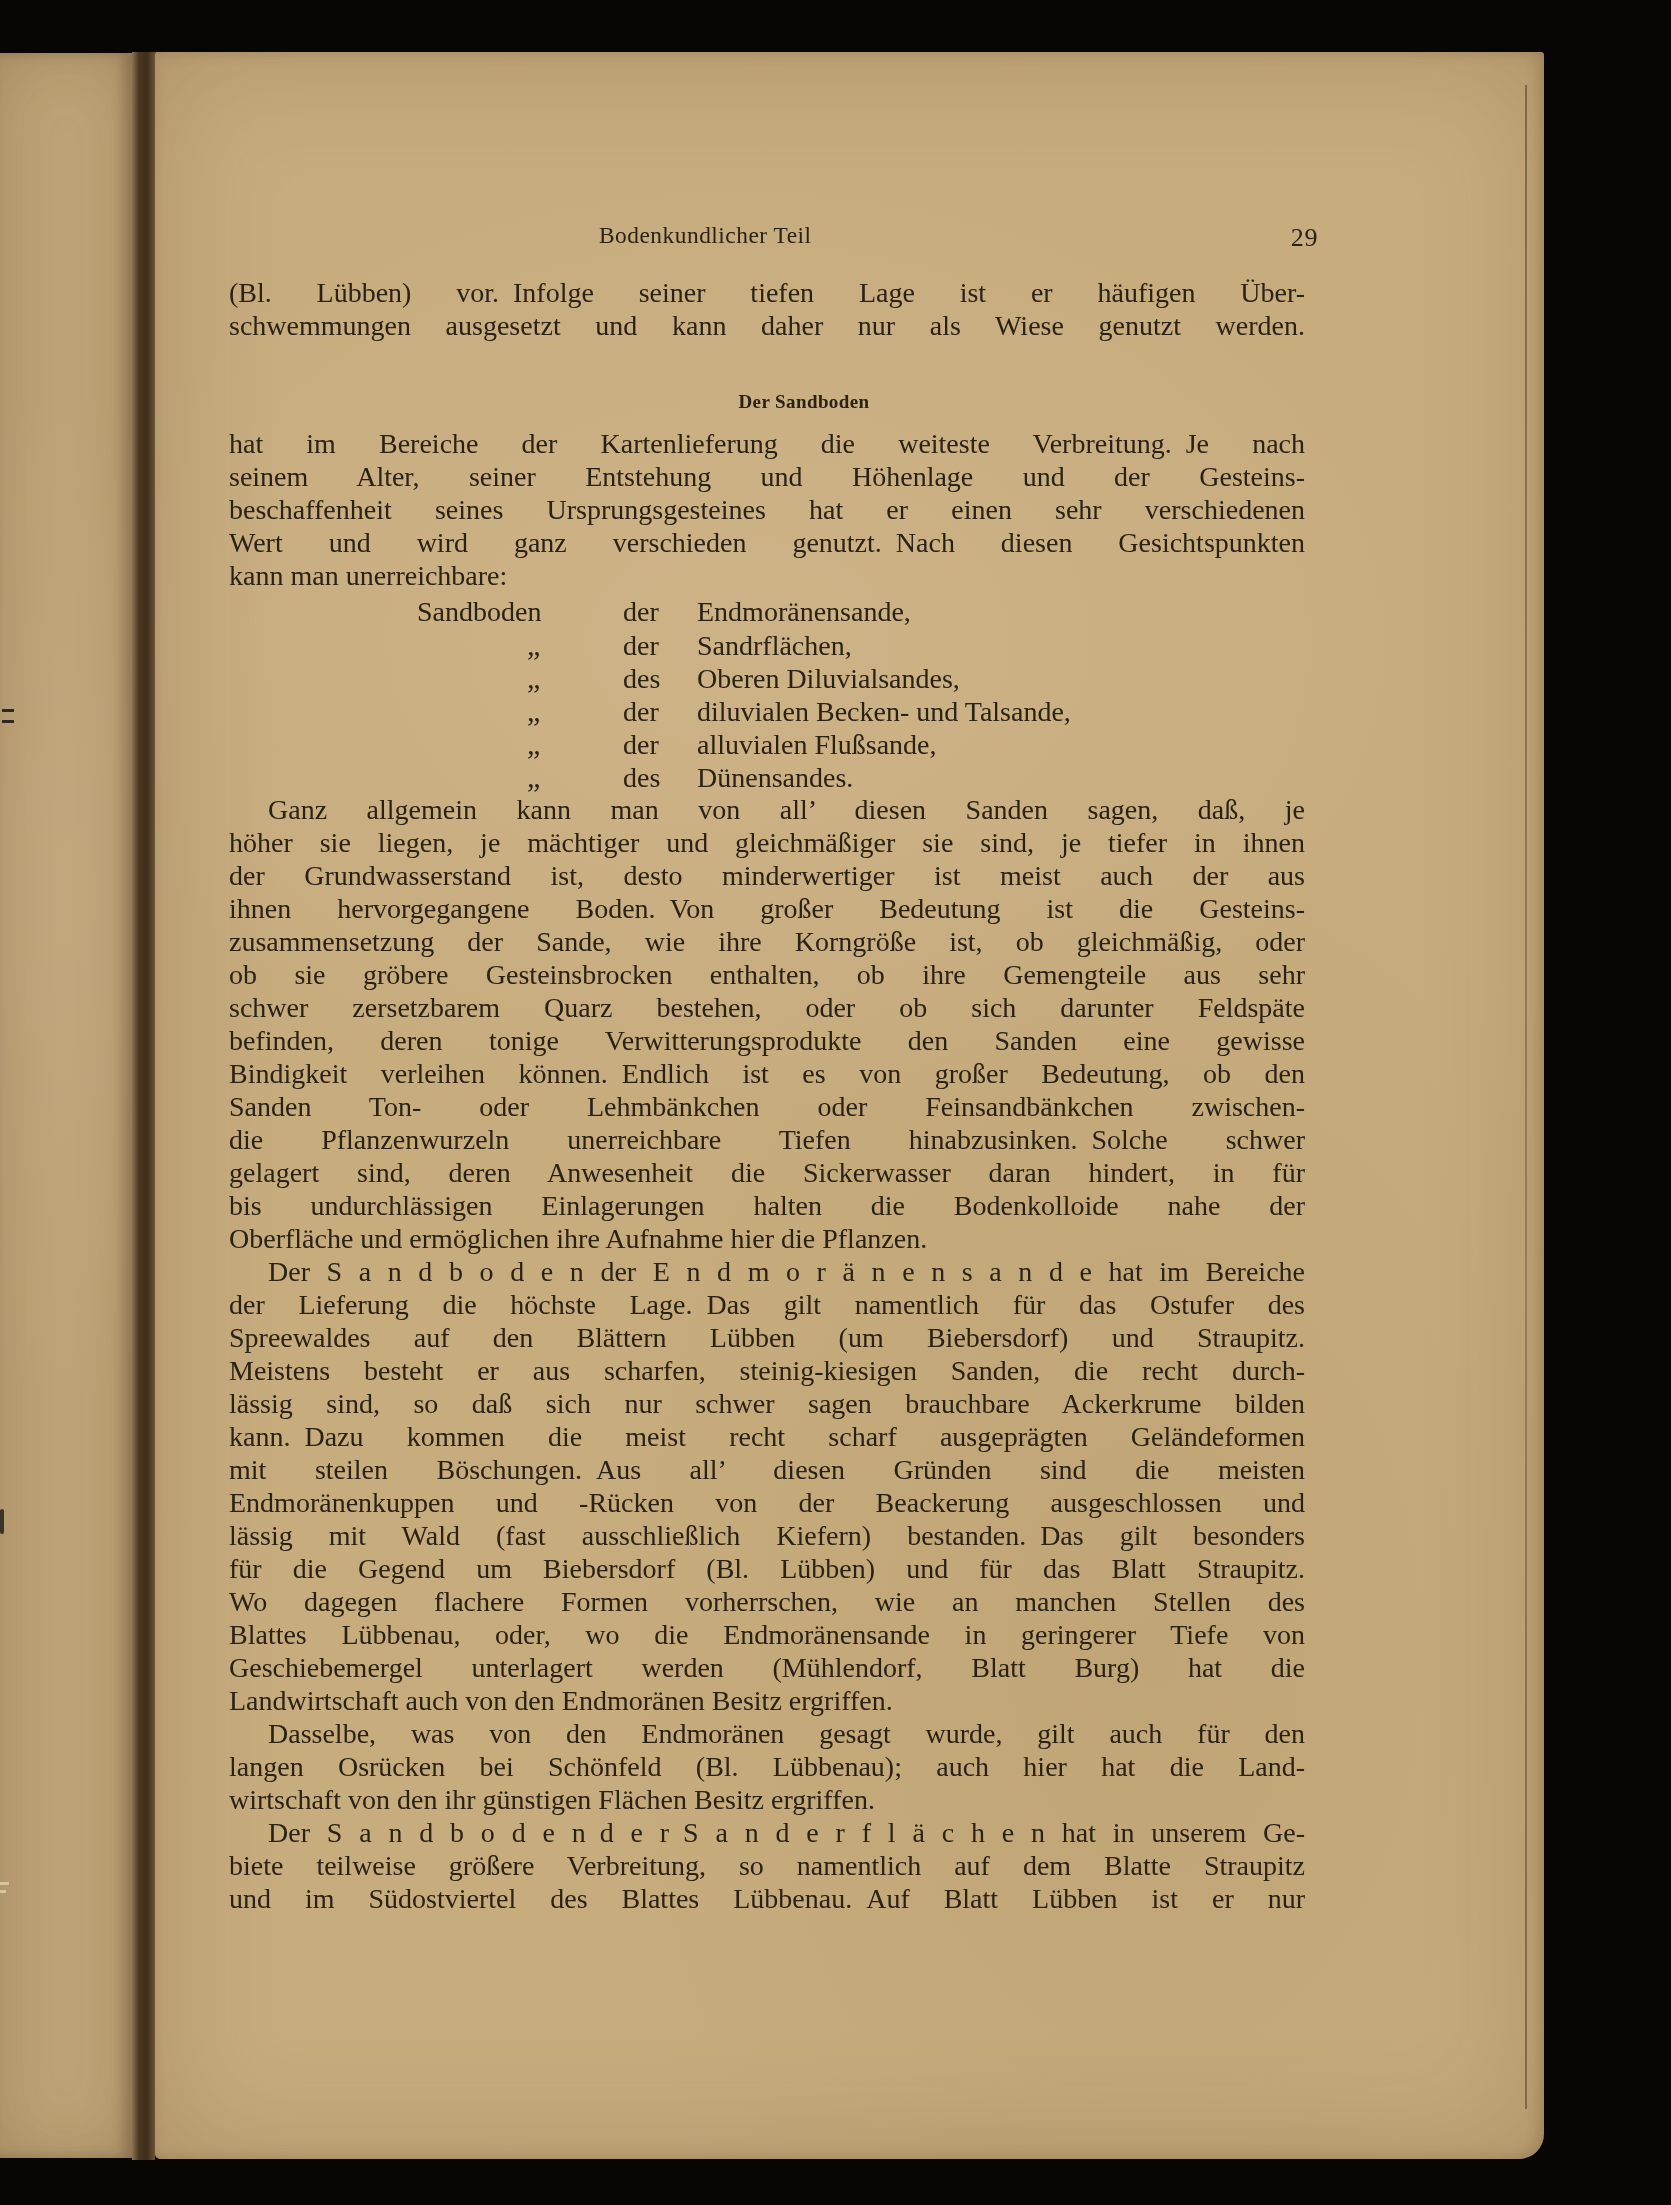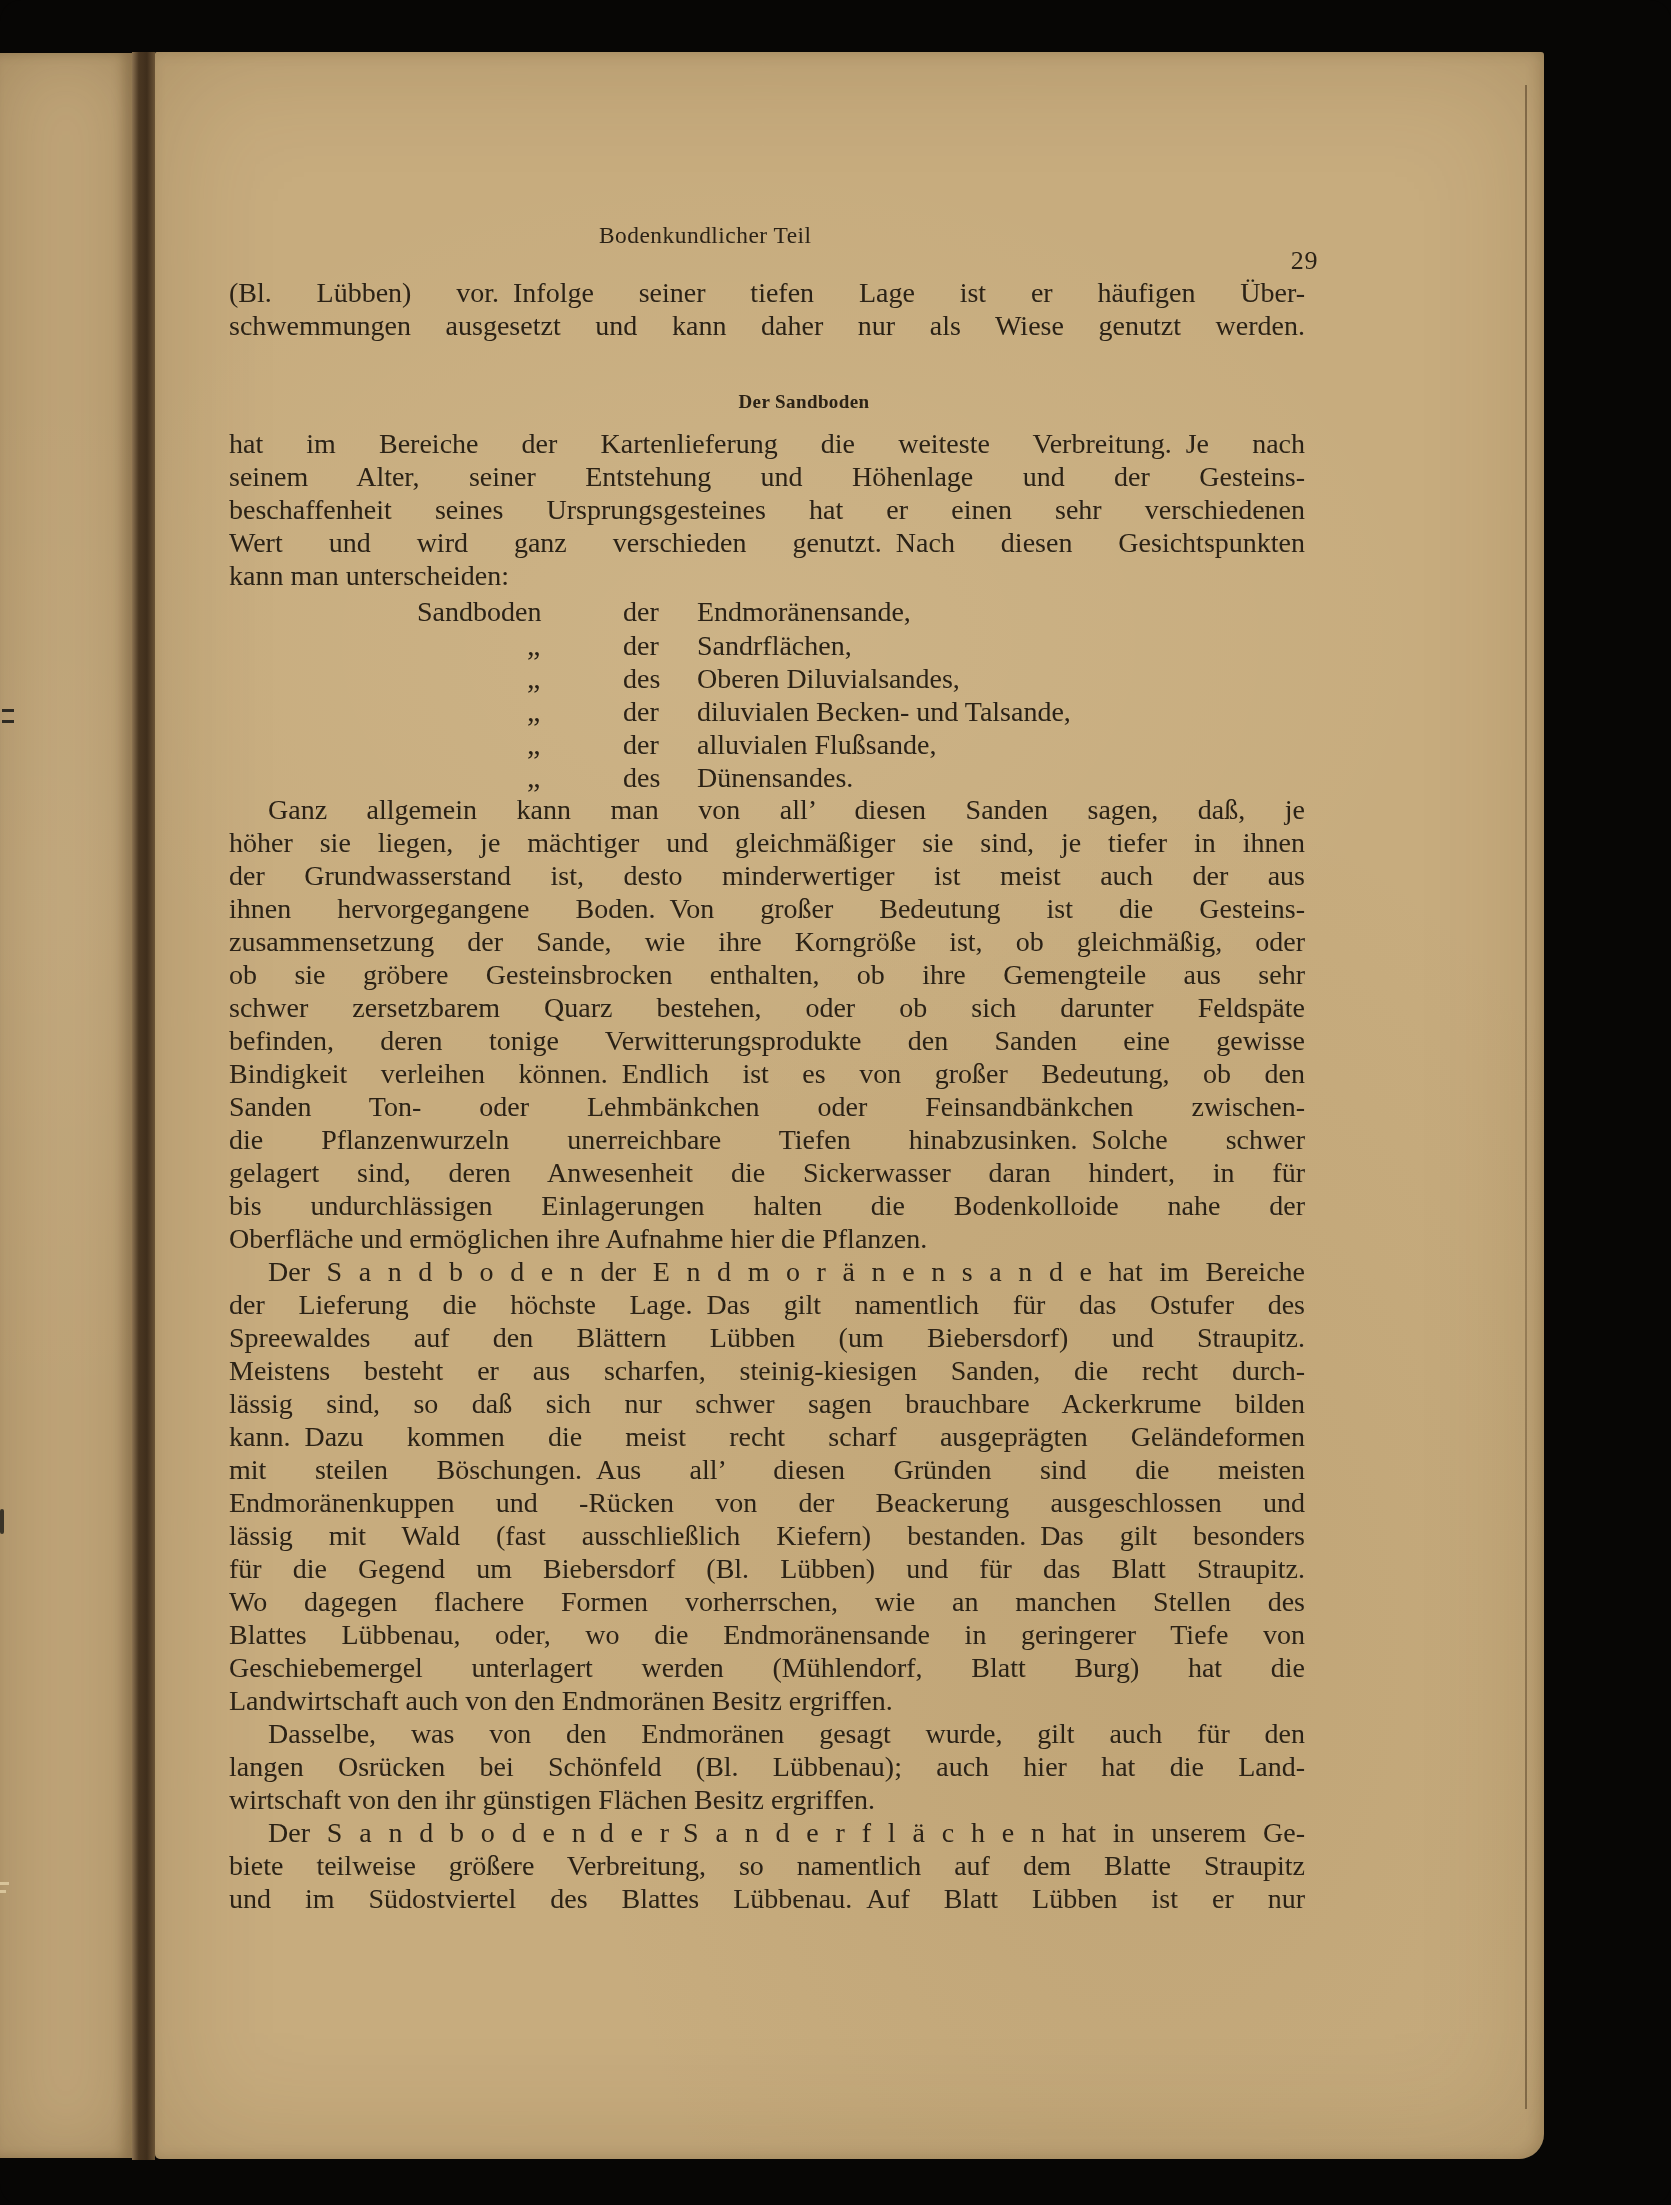--- a/index.html
+++ b/index.html
@@ -45,21 +45,21 @@
     text-rendering:optimizeLegibility;
   }
   .tl{
     height:33px;overflow:hidden;white-space:nowrap;
     text-align:justify;text-align-last:justify;
   }
   .tl.last{text-align:left;text-align-last:auto;}
   .indent .tl:first-child{text-indent:39px;}
   .headrow{position:relative;height:38px;}
   .run-title{position:absolute;left:370px;top:0;font-size:23.4px;letter-spacing:0.5px;}
-  .pagenum{position:absolute;right:-13.4px;top:25px;font-size:26px;letter-spacing:0.8px;}
+  .pagenum{position:absolute;right:-13.4px;top:2px;font-size:26px;letter-spacing:0.8px;}
   .p1{margin-top:19px;}
   .sect{
     margin:41px 0 6.7px 0;font-weight:bold;font-size:19px;line-height:37px;
     text-align:center;text-indent:74px;letter-spacing:0.4px;
   }
   .list{margin-top:3px;}
   .lrow{height:33px;padding-left:188px;white-space:nowrap;overflow:hidden;}
   .c1{display:inline-block;width:206px;}
   .c1 .ditto-glyph{padding-left:110px;font-size:30px;}
   .c2{display:inline-block;width:74px;}
@@ -100,21 +100,21 @@
           <div class="tl">schwemmungen ausgesetzt und kann daher nur als Wiese genutzt werden.</div>
         </div>
 
       <div class="sect">Der Sandboden</div>
 
       <div>
           <div class="tl">hat im Bereiche der Kartenlieferung die weiteste Verbreitung. Je nach</div>
           <div class="tl">seinem Alter, seiner Entstehung und Höhenlage und der Gesteins-</div>
           <div class="tl">beschaffenheit seines Ursprungsgesteines hat er einen sehr verschiedenen</div>
           <div class="tl">Wert und wird ganz verschieden genutzt. Nach diesen Gesichtspunkten</div>
-          <div class="tl last">kann man unterscheiden:</div>
+          <div class="tl last">kann man unerreichbare:</div>
         </div>
 
       <div class="list">
           <div class="lrow"><span class="c1">Sandboden</span><span class="c2">der</span><span>Endmoränensande,</span></div>
           <div class="lrow"><span class="c1"><span class="ditto-glyph">„</span></span><span class="c2">der</span><span>Sandrflächen,</span></div>
           <div class="lrow"><span class="c1"><span class="ditto-glyph">„</span></span><span class="c2">des</span><span>Oberen Diluvialsandes,</span></div>
           <div class="lrow"><span class="c1"><span class="ditto-glyph">„</span></span><span class="c2">der</span><span>diluvialen Becken- und Talsande,</span></div>
           <div class="lrow"><span class="c1"><span class="ditto-glyph">„</span></span><span class="c2">der</span><span>alluvialen Flußsande,</span></div>
           <div class="lrow"><span class="c1"><span class="ditto-glyph">„</span></span><span class="c2">des</span><span>Dünensandes.</span></div>
         </div>

